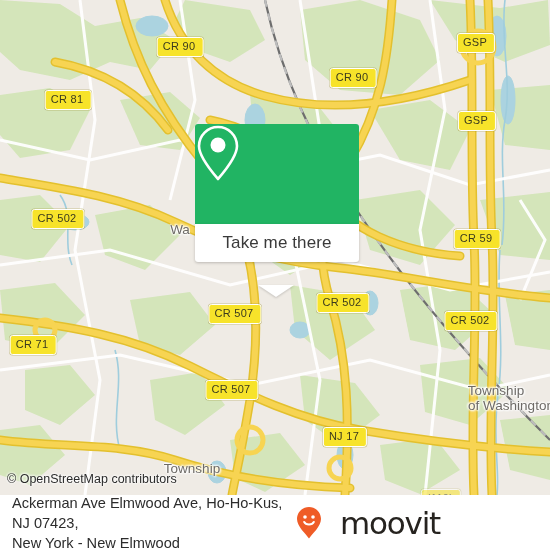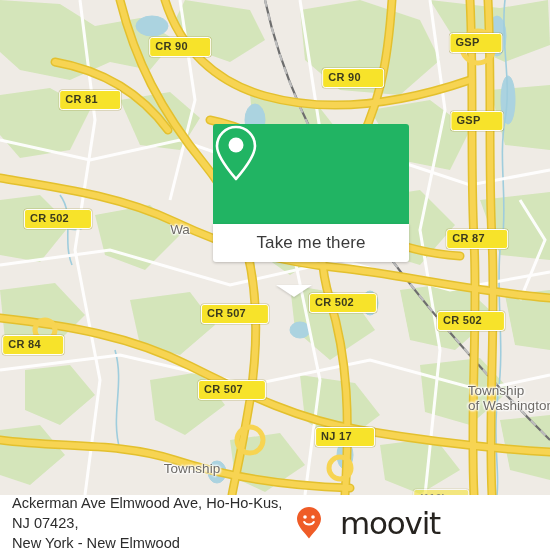--- a/index.html
+++ b/index.html
@@ -6,38 +6,38 @@
   body{width:550px;height:550px;overflow:hidden;font-family:"Liberation Sans",sans-serif;}
   .app{position:relative;width:550px;height:550px;overflow:hidden;}
 
   
   .map{position:absolute;left:0;top:0;width:550px;height:495px;background:#efebe5;overflow:hidden;}
   .map svg{position:absolute;left:0;top:0;}
 
   
   .shield{position:absolute;transform:translate(-50%,-50%);
     background:#f7e32a;border:1.6px solid #ffffff;border-radius:3px;
-    color:#3b3b1e;font-weight:bold;font-size:11px;line-height:1;
-    padding:3px 22px 4px 5px;white-space:nowrap;letter-spacing:.3px;
+    color:#3b3b1e;font-weight:normal;font-size:11px;line-height:1;
+    padding:3px 7px 4px 5px;white-space:nowrap;letter-spacing:.3px;
     box-shadow:0 0 0 .5px rgba(150,140,40,.45);}
   .shield.faded{opacity:.55;margin-top:16px;}
 
   
   .place{position:absolute;transform:translate(-50%,-50%);
     color:#6d6a66;font-size:13.5px;white-space:nowrap;text-align:center;
     text-shadow:0 0 3px #fff,0 0 3px #fff,0 0 2px #fff,1px 1px 2px #fff,-1px -1px 2px #fff;
     line-height:15px;}
   .place.clip{overflow:hidden;}
 
   
   .osm-attrib{position:absolute;left:7px;top:472px;font-size:12.5px;color:#2b2b2b;
     white-space:nowrap;text-shadow:0 0 3px #fff,0 0 3px #fff,0 0 3px #fff;}
 
   
-  .card{position:absolute;left:213px;top:124px;width:196px;}
+  .card{position:absolute;left:195px;top:124px;width:164px;}
   .card-top{background:#21b463;height:100px;border-radius:3px 3px 0 0;
     display:flex;align-items:center;justify-content:center;}
   .card-foot{background:#fff;height:38px;border-radius:0 0 3px 3px;
     display:flex;align-items:center;justify-content:center;
     box-shadow:0 1px 3px rgba(0,0,0,.22);}
   .card-foot-label{font-size:17px;color:#3a3a3a;letter-spacing:.1px;}
   .card-tail{position:absolute;left:63px;top:161px;width:0;height:0;
     border-left:18px solid transparent;border-right:18px solid transparent;
     border-top:12px solid #ffffff;filter:drop-shadow(0 1px 1px rgba(0,0,0,.18));}
 
@@ -153,39 +153,40 @@
 
       <g fill="none" stroke="#f7d452" stroke-width="5">
         <circle cx="478" cy="47" r="16"></circle>
         <circle cx="250" cy="440" r="13"></circle>
         <circle cx="340" cy="468" r="11"></circle>
         <circle cx="45" cy="330" r="10"></circle>
       </g>
     </svg>
 
     <div class="shield" style="left:180px;top:47px;">CR 90</div>
-    <div class="shield" style="left:90px;top:100px;">CR 81</div>
+    <div class="shield" style="left:68px;top:100px;">CR 81</div>
     <div class="shield" style="left:353px;top:78px;">CR 90</div>
     <div class="shield" style="left:476px;top:43px;">GSP</div>
     <div class="shield" style="left:477px;top:121px;">GSP</div>
     <div class="shield" style="left:58px;top:219px;">CR 502</div>
-    <div class="shield" style="left:477px;top:239px;">CR 87</div>
+    <div class="shield" style="left:477px;top:239px;">CR 59</div>
     <div class="shield" style="left:235px;top:314px;">CR 507</div>
     <div class="shield" style="left:343px;top:303px;">CR 502</div>
     <div class="shield" style="left:471px;top:321px;">CR 502</div>
-    <div class="shield" style="left:33px;top:345px;">CR 84</div>
+    <div class="shield" style="left:33px;top:345px;">CR 71</div>
     <div class="shield" style="left:232px;top:390px;">CR 507</div>
     <div class="shield" style="left:345px;top:415px;margin-top:22px;">NJ 17</div>
     <div class="shield faded" style="left:441px;top:483px;">(110)</div>
 
     <div class="place clip" style="left:180px;top:229px;">Wa</div>
     <div class="place" style="left:192px;top:468px;">Township</div>
     <div class="place" style="left:496px;top:390px;">Township</div>
     <div class="place" style="left:511px;top:405px;">of Washington</div>
 
+    <div class="osm-attrib">© OpenStreetMap contributors</div>
 
     <div class="card">
       <div class="card-top">
         <svg width="46" height="58" viewBox="0 0 46 58">
           <path d="M23 3 C12.5 3 4 11.5 4 22 C4 33 17 48 23 55 C29 48 42 33 42 22 C42 11.5 33.5 3 23 3 Z" fill="none" stroke="#ffffff" stroke-width="2.6" stroke-linejoin="round"></path>
           <circle cx="23" cy="21" r="7.5" fill="#ffffff"></circle>
         </svg>
       </div>
       <div class="card-foot">
         <span class="card-foot-label">Take me there</span>

